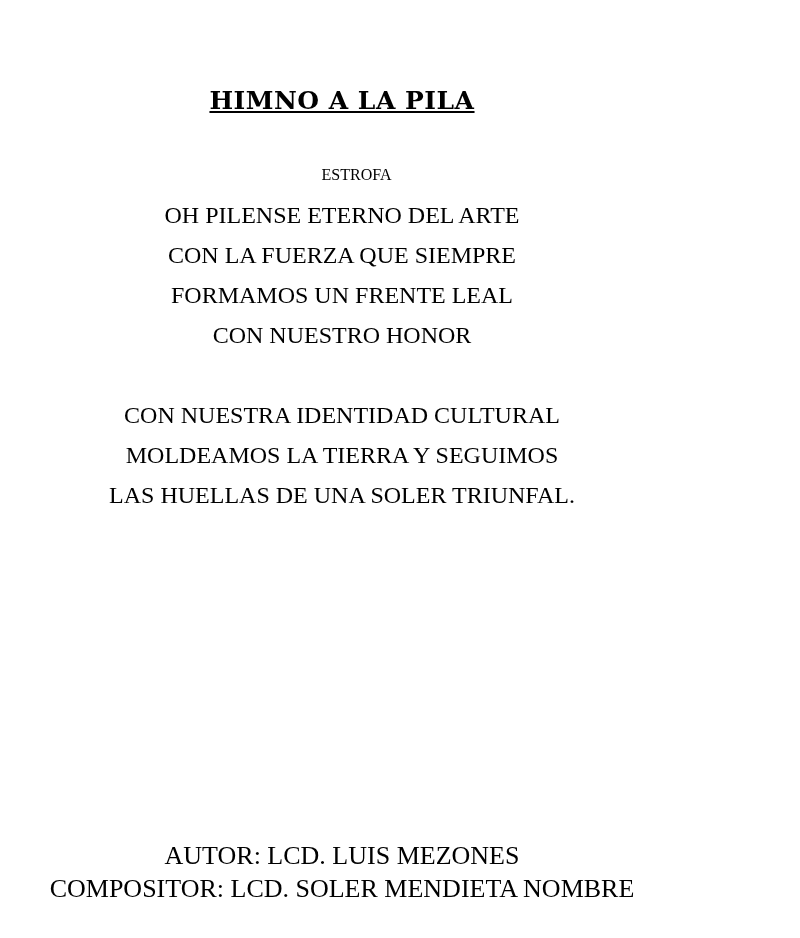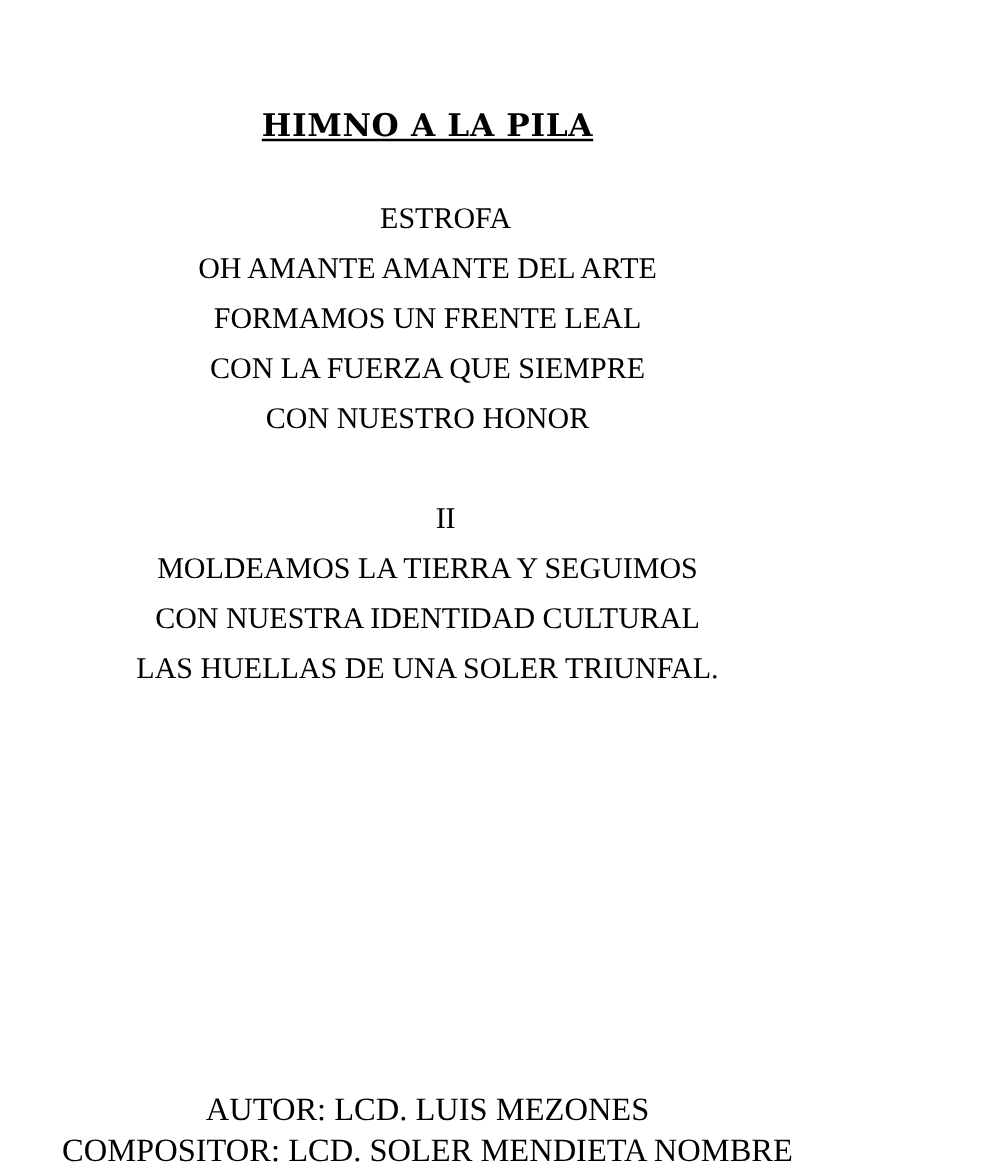--- a/index.html
+++ b/index.html
@@ -41,29 +41,29 @@
     text-align: center;
     font-size: 24px;
     line-height: 40px;
     white-space: pre;
   }
   .spacer-block {
     height: 40px;
   }
   .section-label {
     text-align: center;
-    font-size: 24px;
+    font-size: 16px;
     line-height: 40px;
     padding-left: 29px;
   }
   .credits {
     position: absolute;
     left: 0;
     right: 0;
-    bottom: 46px;
+    bottom: 78px;
     text-align: center;
   }
   .credit-line {
     font-size: 26px;
     line-height: 33px;
     white-space: pre;
   }
   .first-stanza {
     margin-top: 25px;
   }
@@ -73,32 +73,31 @@
 
 <div class="page">
 
   <h1 class="doc-title">HIMNO A LA PILA</h1>
 
 
   <div class="spacer-block"></div>
 
   <div class="verse-block">
     <div class="section-label">ESTROFA</div>
-    <div class="line">OH AMANTE AMANTE DEL ARTE</div>
+    <div class="line">OH PILENSE ETERNO DEL ARTE</div>
+    <div class="line">CON LA FUERZA QUE SIEMPRE</div>
     <div class="line">FORMAMOS UN FRENTE LEAL</div>
-    <div class="line">CON LA FUERZA QUE SIEMPRE</div>
     <div class="line">CON NUESTRO HONOR</div>
   </div>
 
   <div class="spacer-block"></div>
 
   <div class="verse-block">
-    <div class="section-label">II</div>
+    <div class="line">CON NUESTRA IDENTIDAD CULTURAL</div>
     <div class="line">MOLDEAMOS LA TIERRA Y SEGUIMOS</div>
-    <div class="line">CON NUESTRA IDENTIDAD CULTURAL</div>
     <div class="line">LAS HUELLAS DE UNA SOLER TRIUNFAL.</div>
   </div>
 
   <div class="credits">
     <div class="credit-line">AUTOR: LCD. LUIS MEZONES</div>
     <div class="credit-line">COMPOSITOR: LCD. SOLER MENDIETA NOMBRE</div>
   </div>
 
 </div>
 

